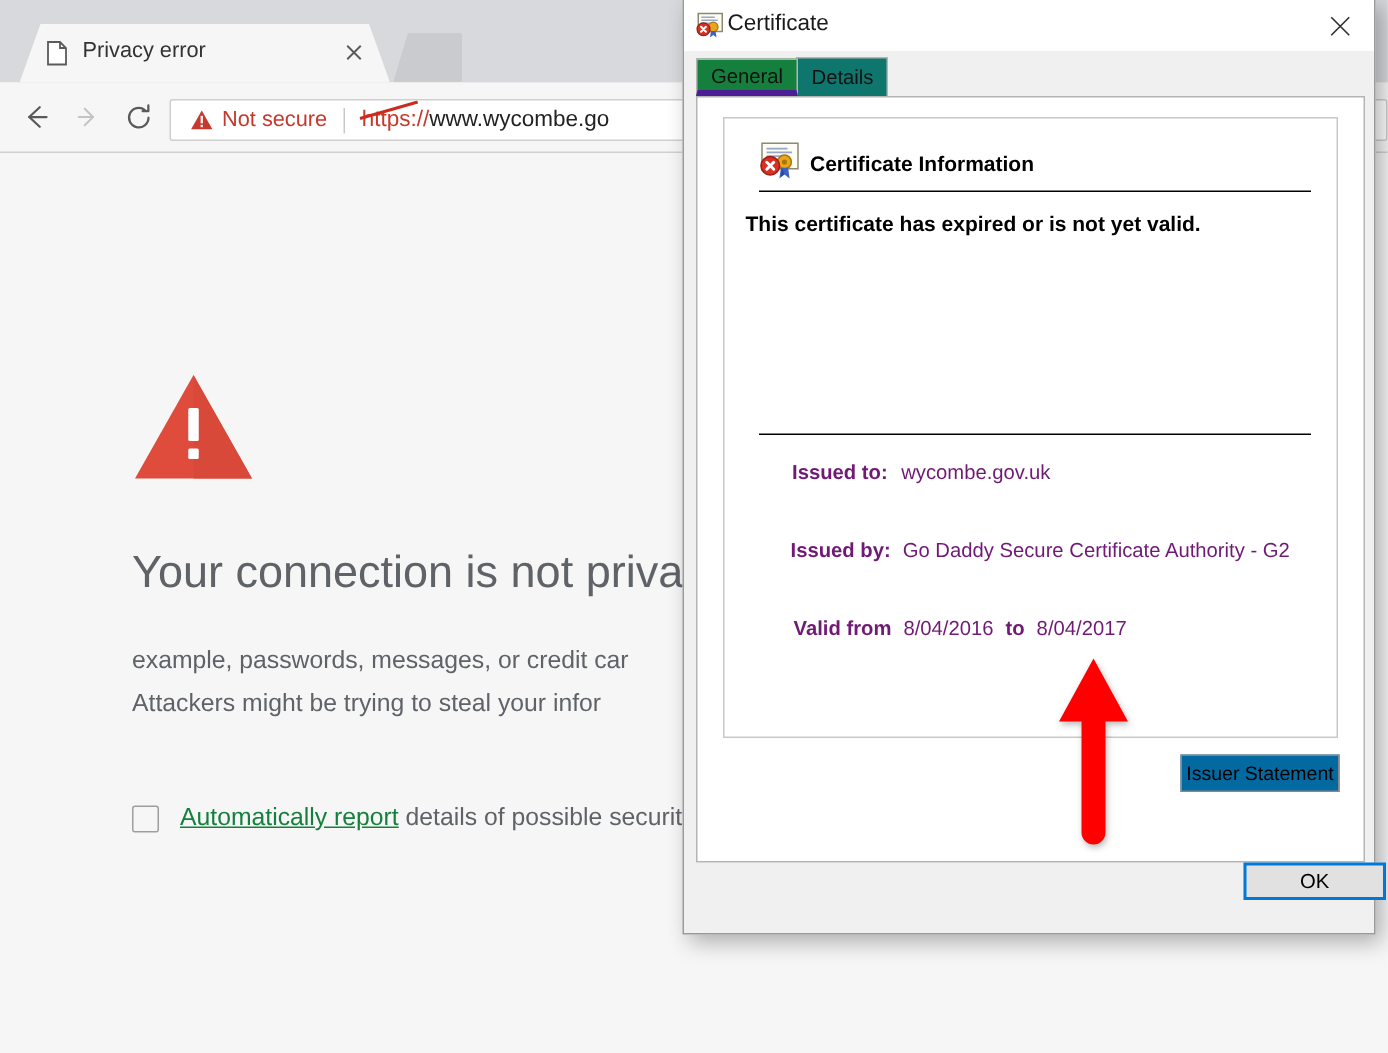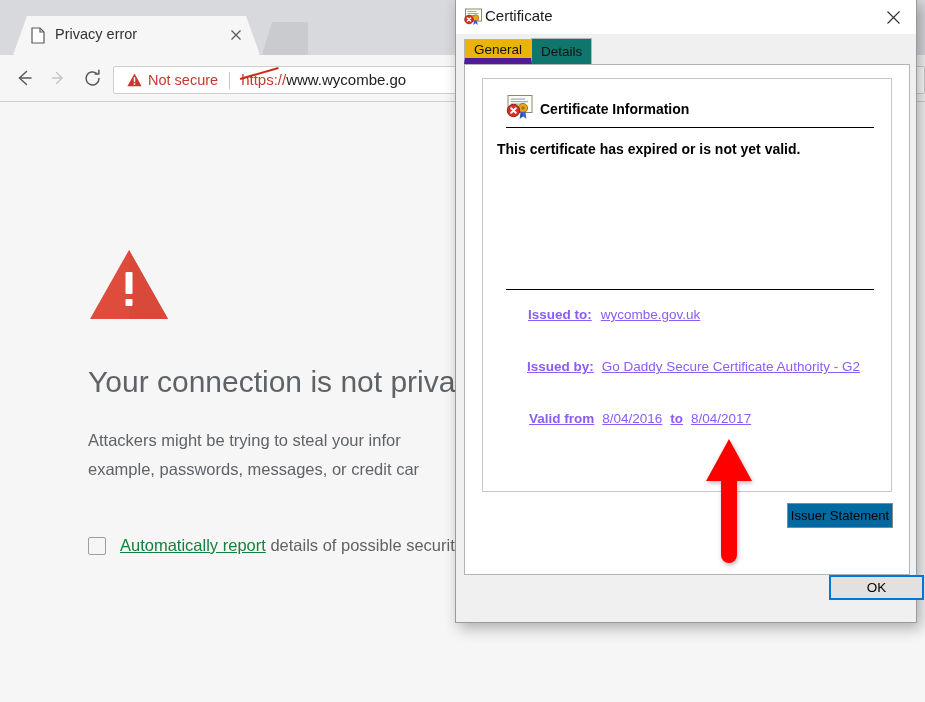--- a/index.html
+++ b/index.html
@@ -183,23 +183,23 @@
     padding: 0 9px;
     font-size: 13.5px; color: #111111;
     display: flex; align-items: center;
     background: #0f766e;
     border: 1px solid #b4b4b4;
     border-bottom: none;
     margin-right: -1px;
     white-space: nowrap;
   }
   .cert-tab.active {
-    background: #eab308;
+    background: #15803d;
     height: 25px;
-    border-bottom: 6px solid #4c1d95;
+    border-bottom: 4px solid #4c1d95;
     position: relative; z-index: 3; text-align: center;
   }
 
   #cert-tabpanel {
     position: absolute; left: 8px; top: 64px;
     width: 446px; height: 511px;
     background: #ffffff;
     border: 1px solid #b4b4b4;
   }
 
@@ -225,23 +225,22 @@
     position: absolute; left: 14px; top: 62px;
     font-size: 14px; font-weight: bold; color: #000000;
   }
   #cert-field-rule {
     position: absolute; left: 23px; top: 210px;
     width: 368px; height: 0;
     border-top: 1px solid #000000;
   }
   .cert-field {
     position: absolute;
-    font-size: 13.5px; color: #8b5cf6;
+    font-size: 13.5px; color: #701a75;
     white-space: nowrap;
-    text-decoration: underline;
   }
   .cert-field .k { font-weight: bold; }
   .cert-field .v { font-weight: normal; }
   #cert-field-issued-to   { left: 45px; top: 228px; }
   #cert-field-issued-by   { left: 44px; top: 280px; }
   #cert-field-validity    { left: 46px; top: 332px; }
   #cert-field-issued-to .v   { margin-left: 9px; }
   #cert-field-issued-by .v   { margin-left: 8px; }
   #cert-field-validity .v1   { margin-left: 8px; }
   #cert-field-validity .k2   { margin-left: 8px; }
@@ -331,22 +330,22 @@
     <svg id="warn-triangle-big" width="82" height="74" viewBox="0 0 82 74">
       <path d="M41 2 L80 71 H2 Z" fill="#e04c3c"></path>
       <path d="M41 2 L80 71 H41 Z" fill="#d9493a"></path>
       <rect x="37.5" y="24" width="7" height="22" rx="1" fill="#ffffff"></rect>
       <rect x="37.5" y="51" width="7" height="7" rx="1" fill="#ffffff"></rect>
     </svg>
 
     <div id="page-heading">Your connection is not priva</div>
 
     <div id="page-body">
+      <div>example, passwords, messages, or credit car</div>
       <div>Attackers might be trying to steal your infor</div>
-      <div>example, passwords, messages, or credit car</div>
     </div>
 
     <div id="report-row">
       <div id="report-checkbox"></div>
       <div id="report-text"><span id="report-link">Automatically report</span><span> details of possible securit</span></div>
     </div>
 
   </div>
 </div>
 

